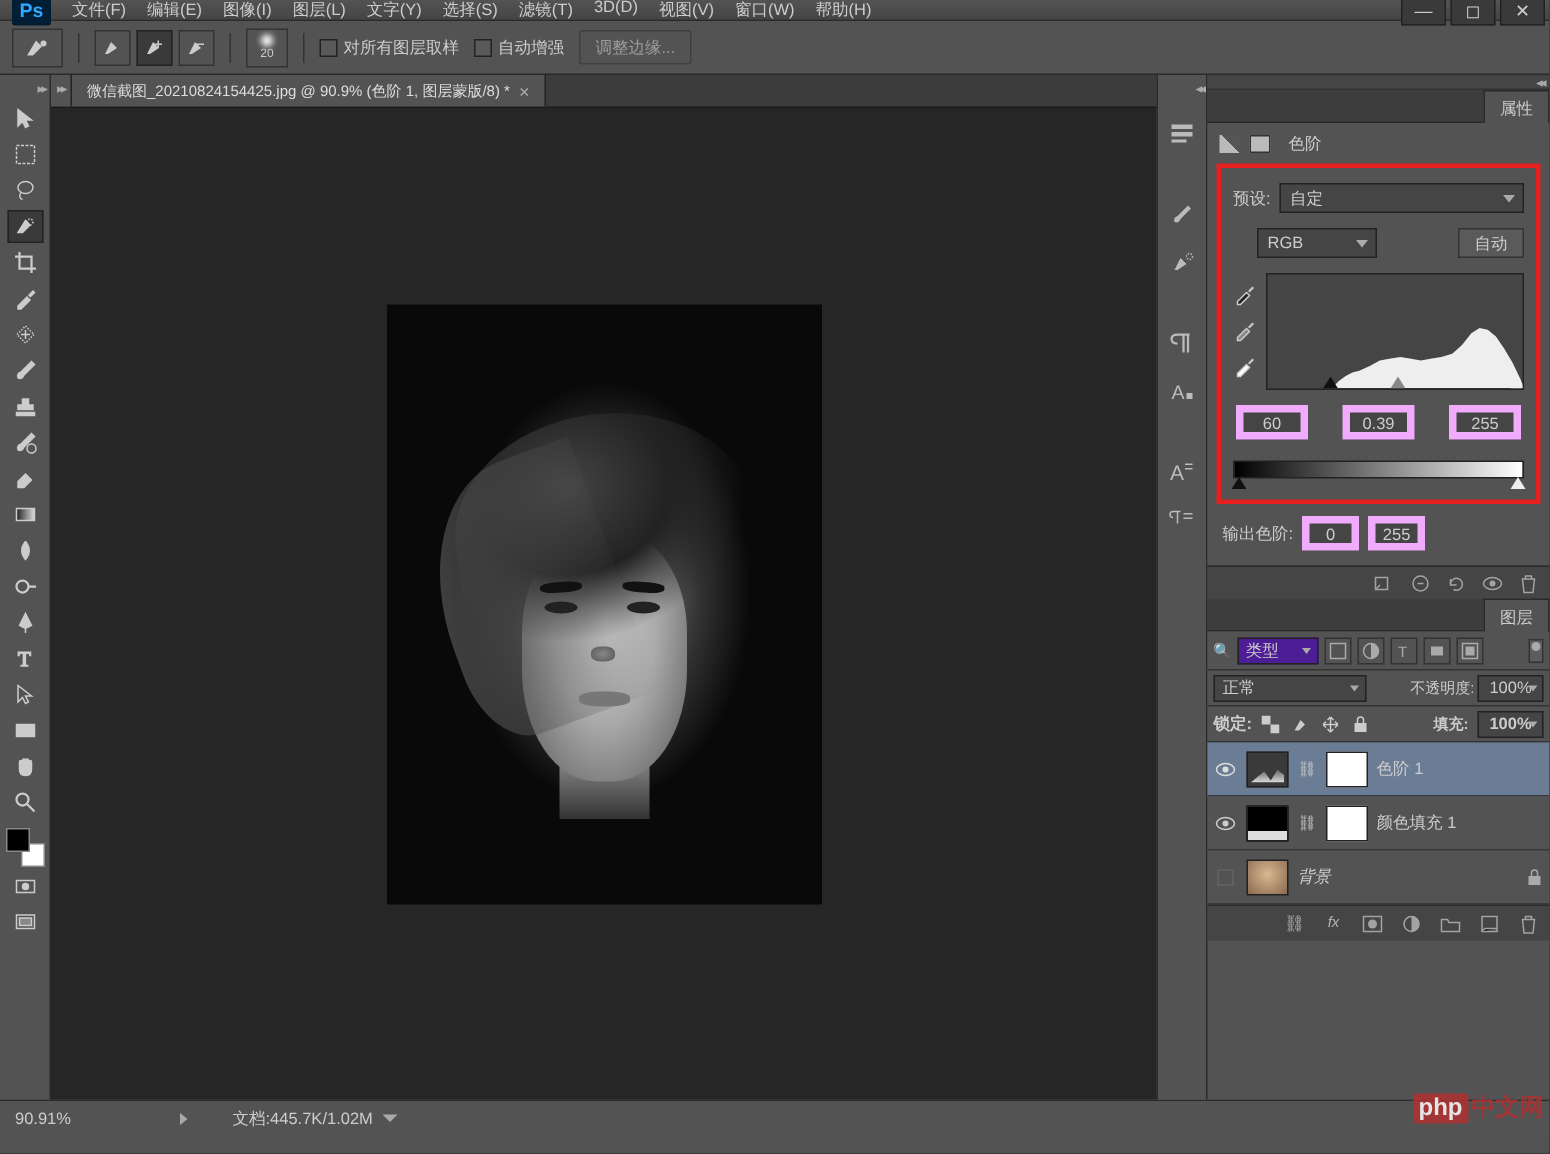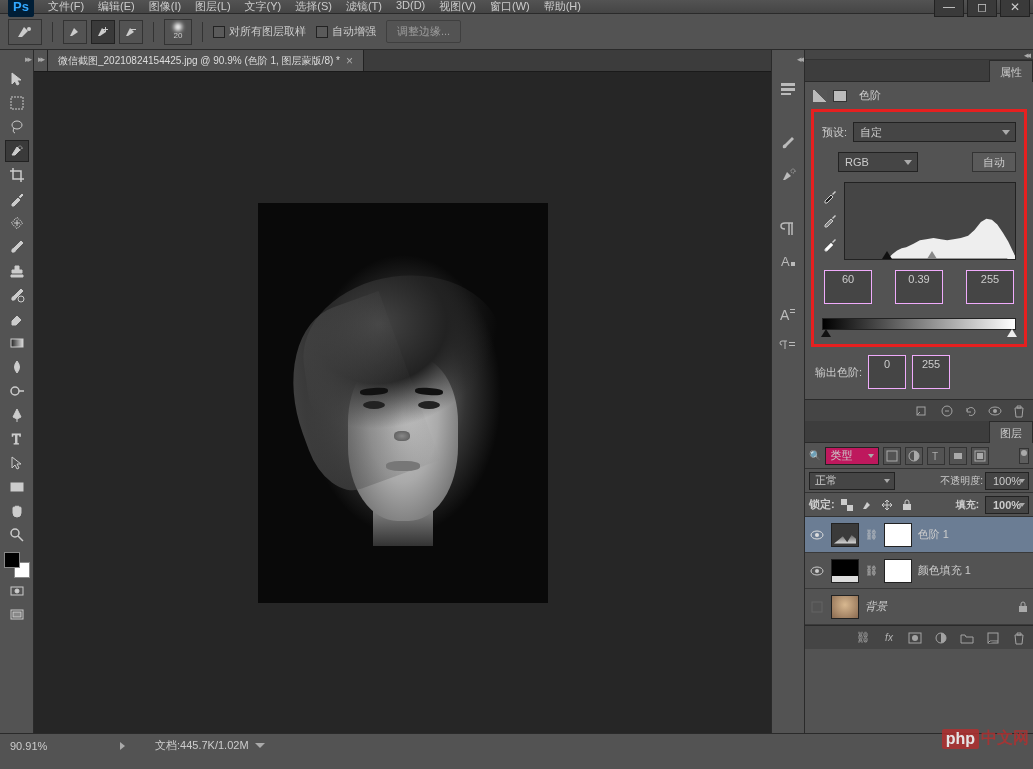--- a/index.html
+++ b/index.html
@@ -88,38 +88,38 @@
 .eyedrops{display:flex;flex-direction:column;gap:8px;padding-top:6px;}
 .eyedrop{width:16px;height:16px;}
 .histogram{flex:1;height:78px;background:#454545;border:1px solid #222;position:relative;overflow:hidden;}
 .histo-svg{width:100%;height:100%;}
 .histo-sliders{position:absolute;bottom:-2px;left:0;right:0;height:10px;}
 .slider-tri{position:absolute;width:0;height:0;border-left:5px solid transparent;border-right:5px solid transparent;}
 .slider-tri.black{border-bottom:8px solid #111;left:22%;}
 .slider-tri.gray{border-bottom:8px solid #888;left:48%;}
 .slider-tri.white{border-bottom:8px solid #eee;right:-2px;}
 .num-inputs{display:flex;justify-content:space-between;padding:0 2px;}
-.num-box{width:48px;height:34px;background:#454545;border:1px solid #f0abfc;text-align:center;line-height:16px;}
+.num-box{width:48px;height:23px;background:#454545;border:5px solid #f0abfc;text-align:center;line-height:16px;}
 .gradient-bar{height:12px;background:linear-gradient(to right,#000,#fff);border:1px solid #222;position:relative;margin-top:4px;}
 .gradient-bar .slider-tri.black{left:-2px;}
 .gradient-bar .slider-tri.white{right:-2px;}
 .out-row{display:flex;align-items:center;gap:6px;padding:8px 4px 4px;}
 .panel-footer{height:22px;background:#454545;border-top:1px solid #2a2a2a;display:flex;justify-content:flex-end;align-items:center;gap:8px;padding:0 6px;}
 .pf-ico{width:16px;height:16px;opacity:.8;display:flex;align-items:center;justify-content:center;}
 
 
 .layers-body{padding:0;}
 .layer-filter{height:26px;display:flex;align-items:center;gap:4px;padding:0 4px;border-bottom:1px solid #333;}
-.lf-sel{width:54px;height:18px;background:#be185d;border:1px solid #222;display:flex;align-items:center;padding:0 4px;position:relative;}
+.lf-sel{width:54px;height:18px;background:#4c1d95;border:1px solid #222;display:flex;align-items:center;padding:0 4px;position:relative;}
 .lf-sel::after{content:"";position:absolute;right:4px;top:6px;border-left:3px solid transparent;border-right:3px solid transparent;border-top:4px solid #aaa;}
 .lf-ico{width:18px;height:18px;border:1px solid #333;display:flex;align-items:center;justify-content:center;}
 .lf-toggle{width:10px;height:16px;background:#5d5d5d;border:1px solid #333;margin-left:auto;position:relative;}
 .lf-toggle::before{content:"";position:absolute;width:6px;height:6px;background:#aaa;border-radius:50%;top:1px;left:1px;}
 .layer-opts{height:24px;display:flex;align-items:center;padding:0 4px;border-bottom:1px solid #333;}
-.lo-sel{width:86px;height:18px;background:#454545;border:1px solid #222;display:flex;align-items:center;padding:0 5px;position:relative;}
+.lo-sel{width:102px;height:18px;background:#454545;border:1px solid #222;display:flex;align-items:center;padding:0 5px;position:relative;}
 .lo-sel::after{content:"";position:absolute;right:4px;top:6px;border-left:3px solid transparent;border-right:3px solid transparent;border-top:4px solid #aaa;}
 .lo-lbl{margin-left:auto;font-size:10px;}
 .pct-box{width:44px;height:18px;background:#454545;border:1px solid #222;text-align:center;line-height:16px;margin-left:2px;position:relative;}
 .pct-box::after{content:"";position:absolute;right:3px;top:6px;border-left:3px solid transparent;border-right:3px solid transparent;border-top:4px solid #aaa;}
 .layer-lock{height:24px;display:flex;align-items:center;padding:0 4px;gap:4px;border-bottom:1px solid #333;font-weight:bold;}
 .lock-ico{width:16px;height:16px;display:flex;align-items:center;justify-content:center;}
 .layer-list{}
 .layer{height:36px;display:flex;align-items:center;padding:0 4px;gap:6px;border-bottom:1px solid #3a3a3a;}
 .layer.sel{background:#6b7d94;}
 .eye{width:16px;height:16px;display:flex;align-items:center;justify-content:center;}

